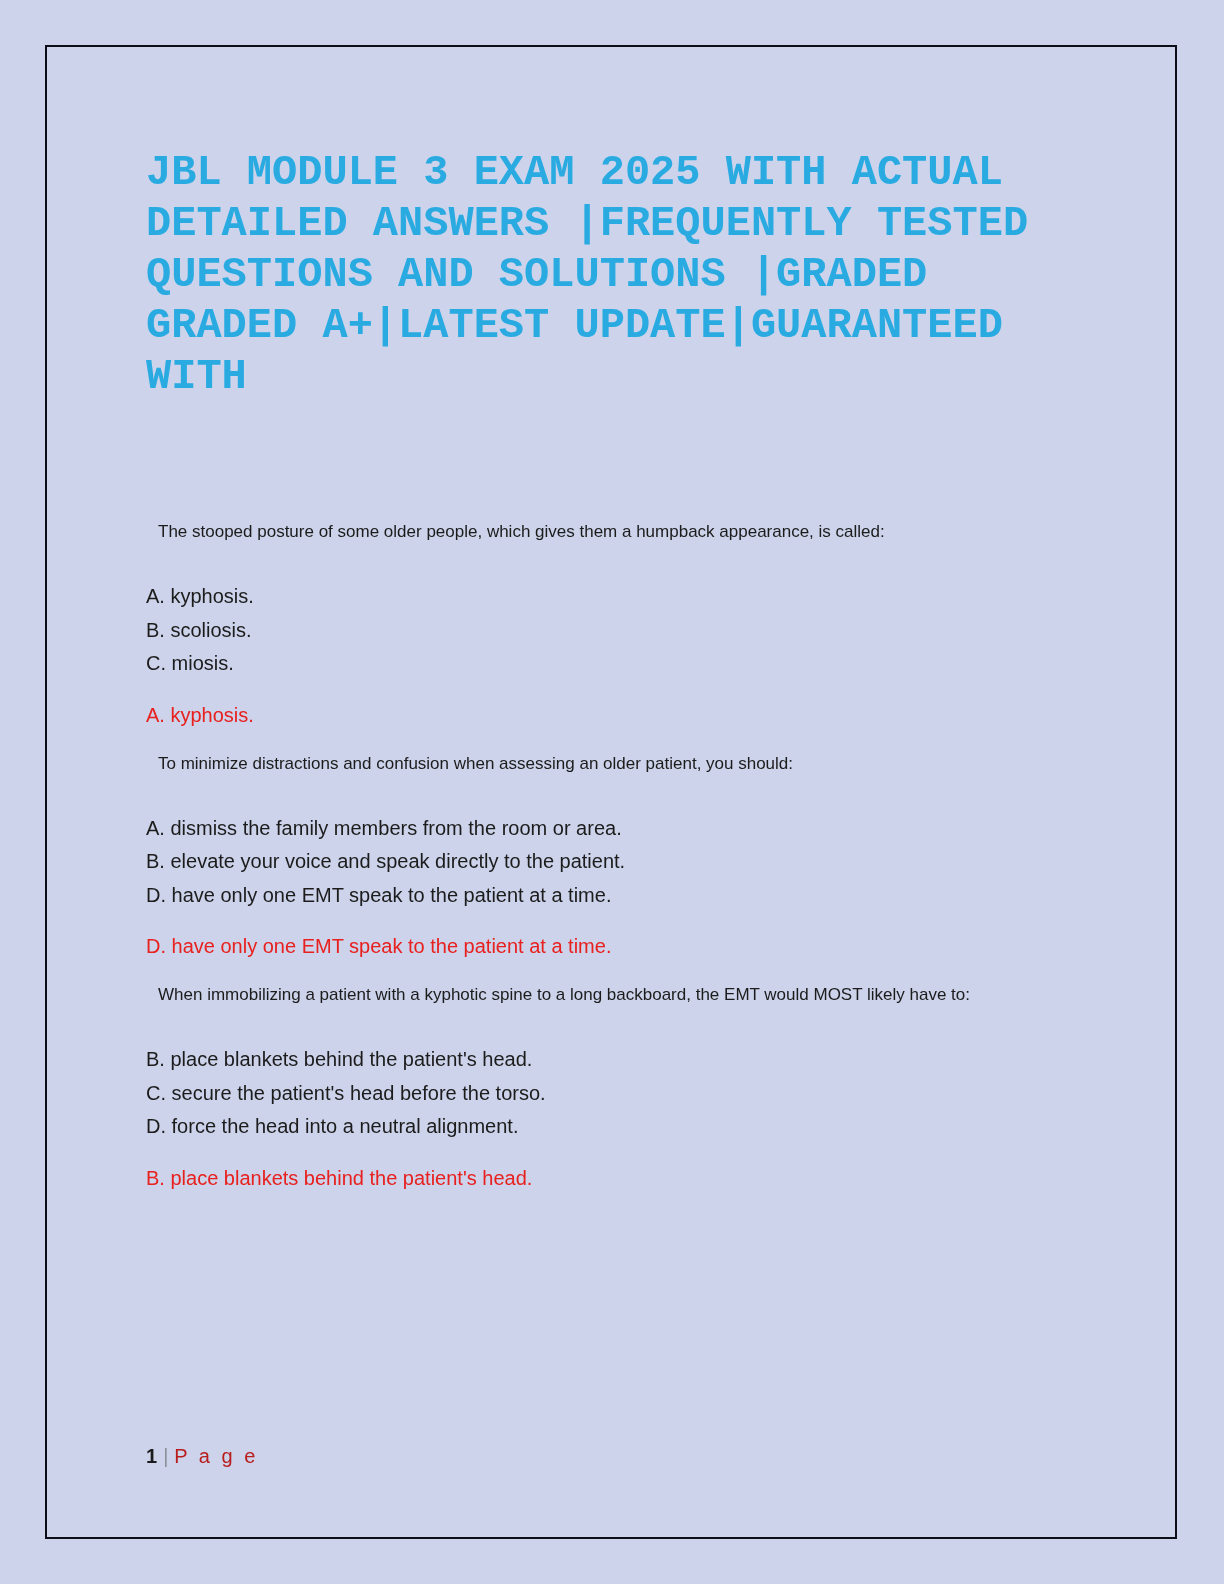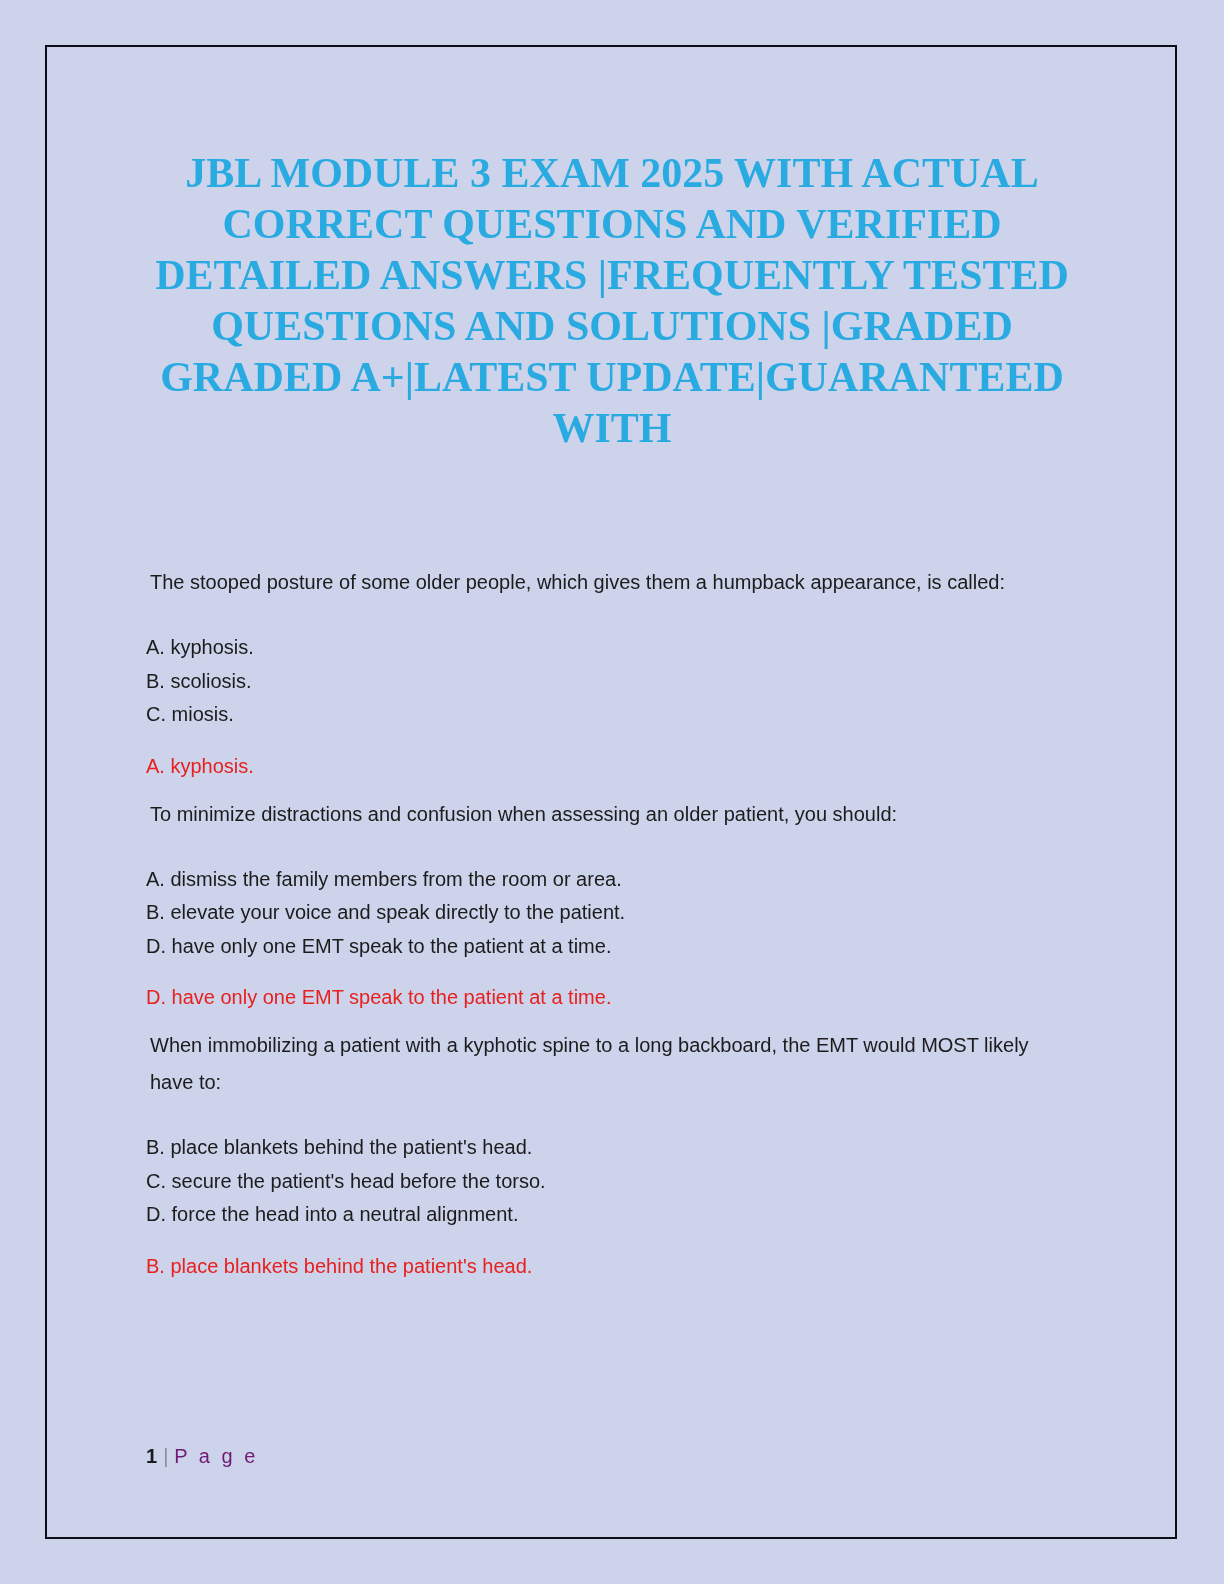--- a/index.html
+++ b/index.html
@@ -26,38 +26,37 @@
     pointer-events: none;
   }
   .content {
     position: absolute;
     left: 146px;
     top: 45px;
     width: 932px;
   }
   .doc-title {
     margin-top: 103px;
-    text-align: center;
-    font-family: Liberation Serif, serif;
+    font-family: Liberation Mono, monospace;
     font-weight: bold;
     font-size: 42px;
     line-height: 51px;
     color: #29abe2;
   }
   .title-line {
     white-space: nowrap;
   }
   .question-block {
     margin: 0;
   }
   .question-text {
-    margin: 4px;
+    margin: 12px;
     margin-top: 13px;
     color: #1c1c1c;
-    font-size: 20px;
+    font-size: 17px;
     line-height: 37px;
   }
   .first-question .question-text {
     margin-top: 110px;
   }
   .options {
     margin-top: 30px;
   }
   .option-line {
     font-size: 20px;
@@ -79,35 +78,34 @@
   }
   .footer .page-num {
     font-weight: bold;
     color: #1c1c1c;
   }
   .footer .sep {
     color: #8a8f98;
     margin: 0 6px;
   }
   .footer .page-label {
-    color: #701a75;
+    color: #b91c1c;
     letter-spacing: 3px;
   }
 </style>
 </head>
 <body>
 
 <div class="page">
   <div class="border-frame"></div>
 
   <div class="content">
 
     <div class="doc-title">
       <div class="title-line">JBL MODULE 3 EXAM 2025 WITH ACTUAL</div>
-      <div class="title-line">CORRECT QUESTIONS AND VERIFIED</div>
       <div class="title-line">DETAILED ANSWERS |FREQUENTLY TESTED</div>
       <div class="title-line">QUESTIONS AND SOLUTIONS |GRADED</div>
       <div class="title-line">GRADED A+|LATEST UPDATE|GUARANTEED</div>
       <div class="title-line">WITH</div>
     </div>
 
     <div class="question-block first-question">
       <p class="question-text">The stooped posture of some older people, which gives them a humpback appearance, is called:</p>
       <div class="options">
         <div class="option-line">A. kyphosis.</div>

